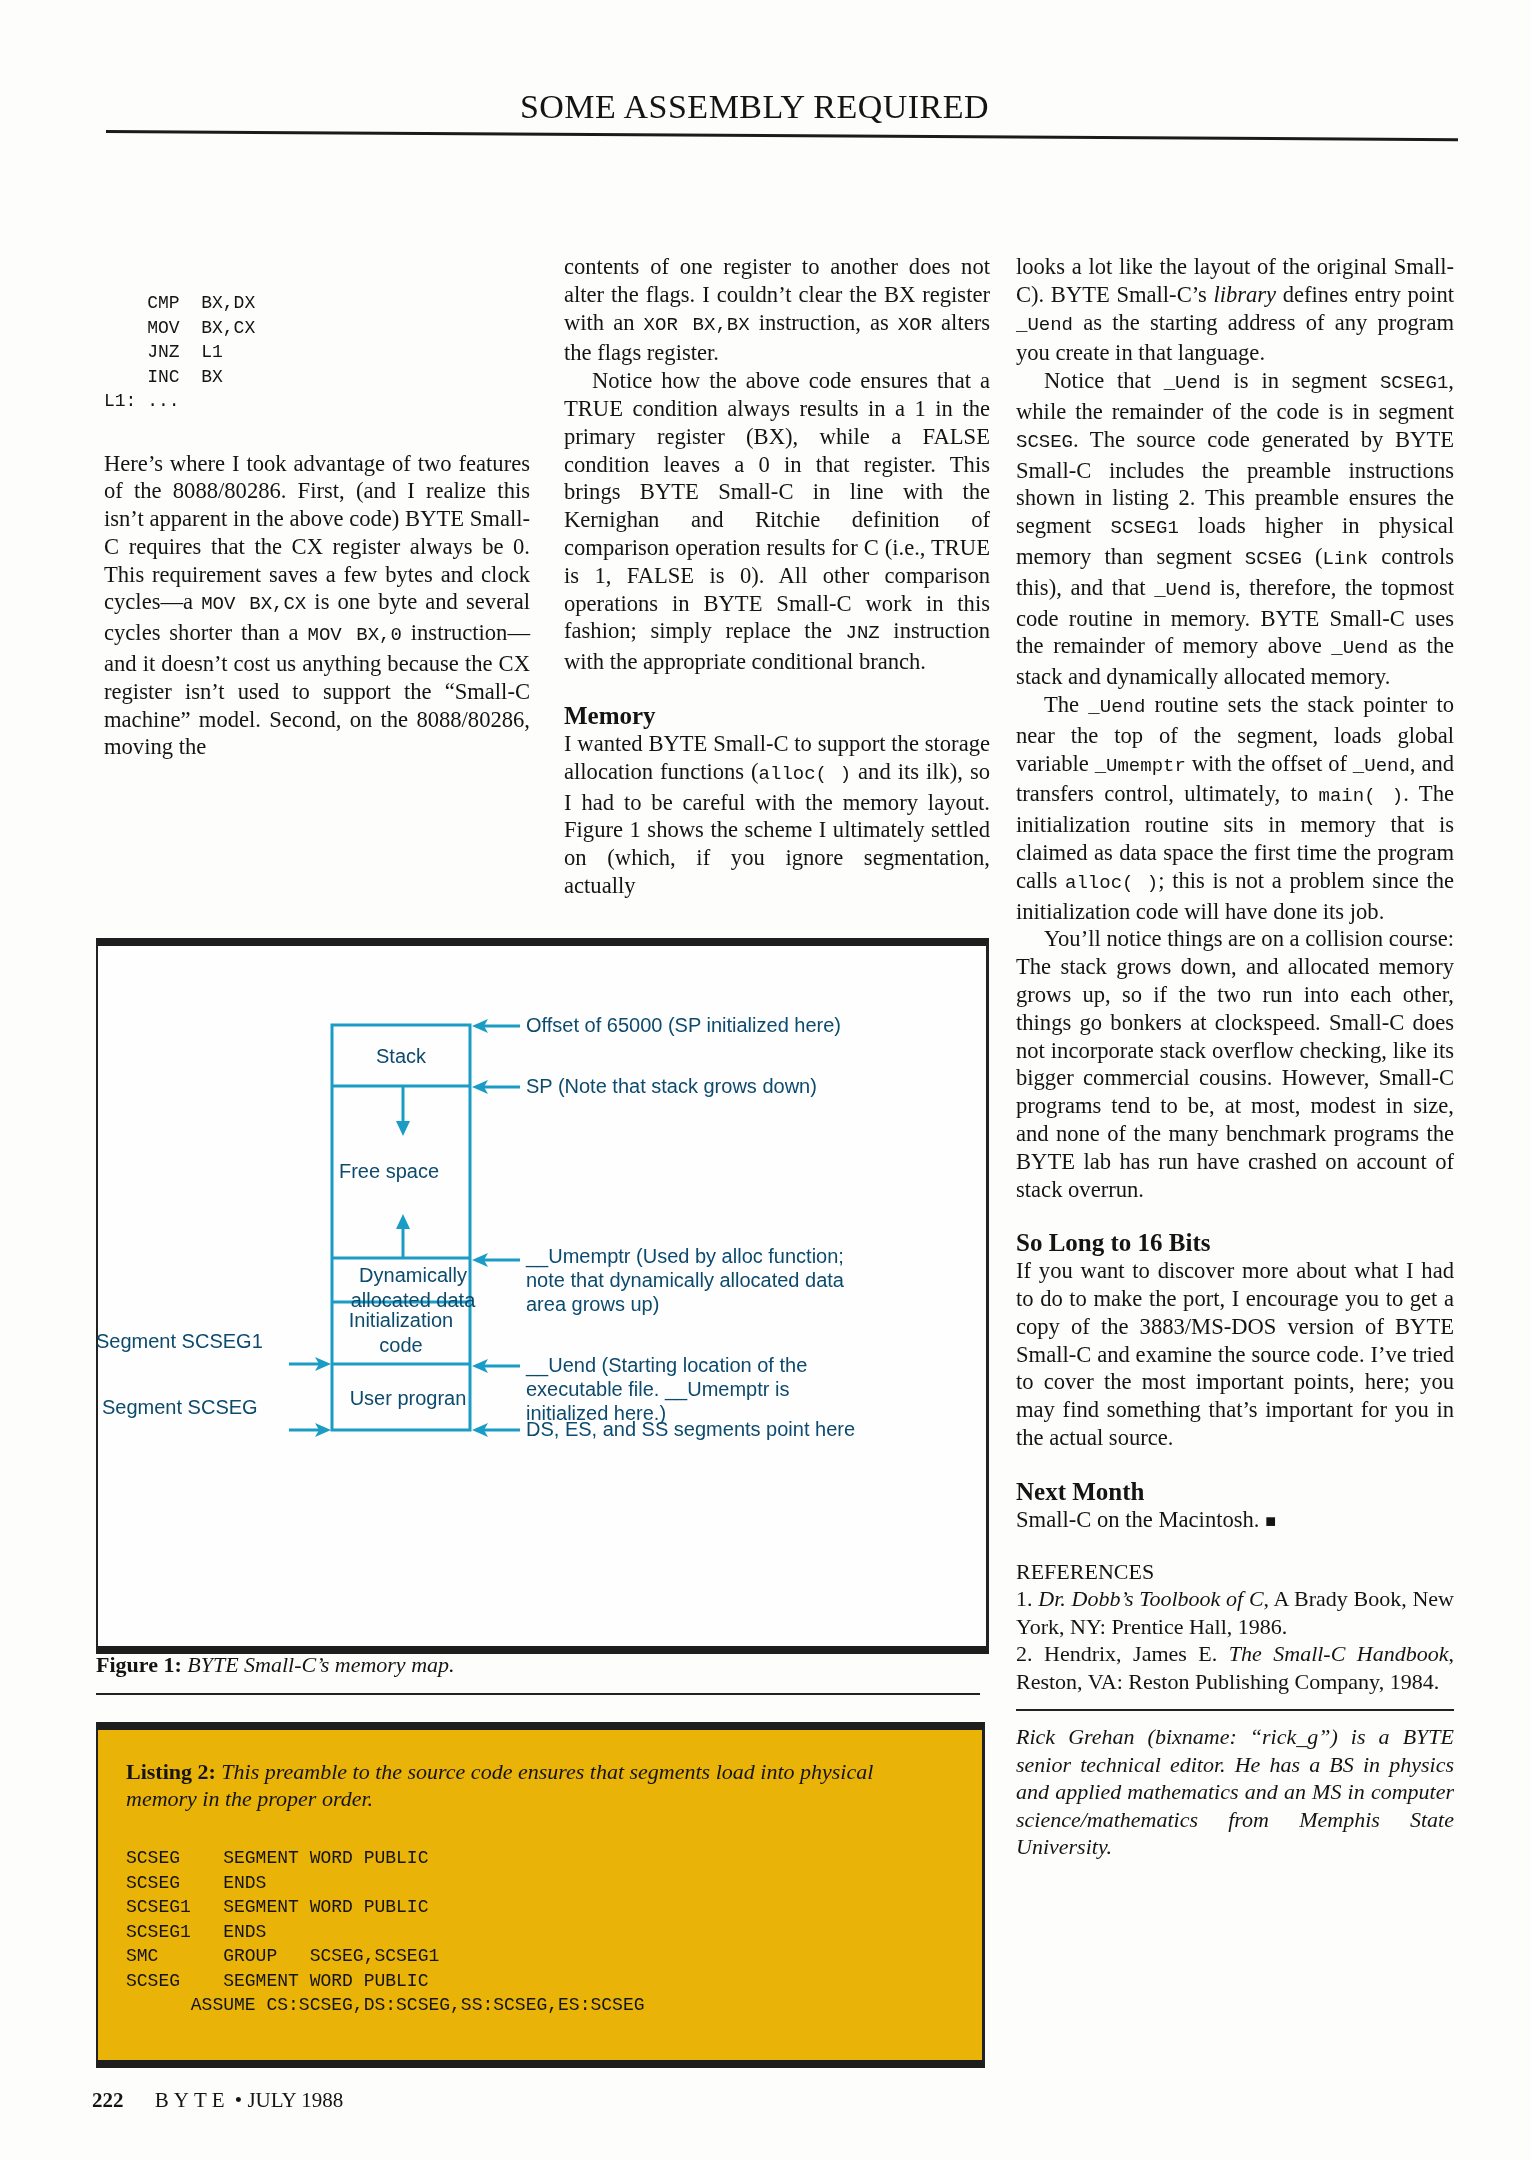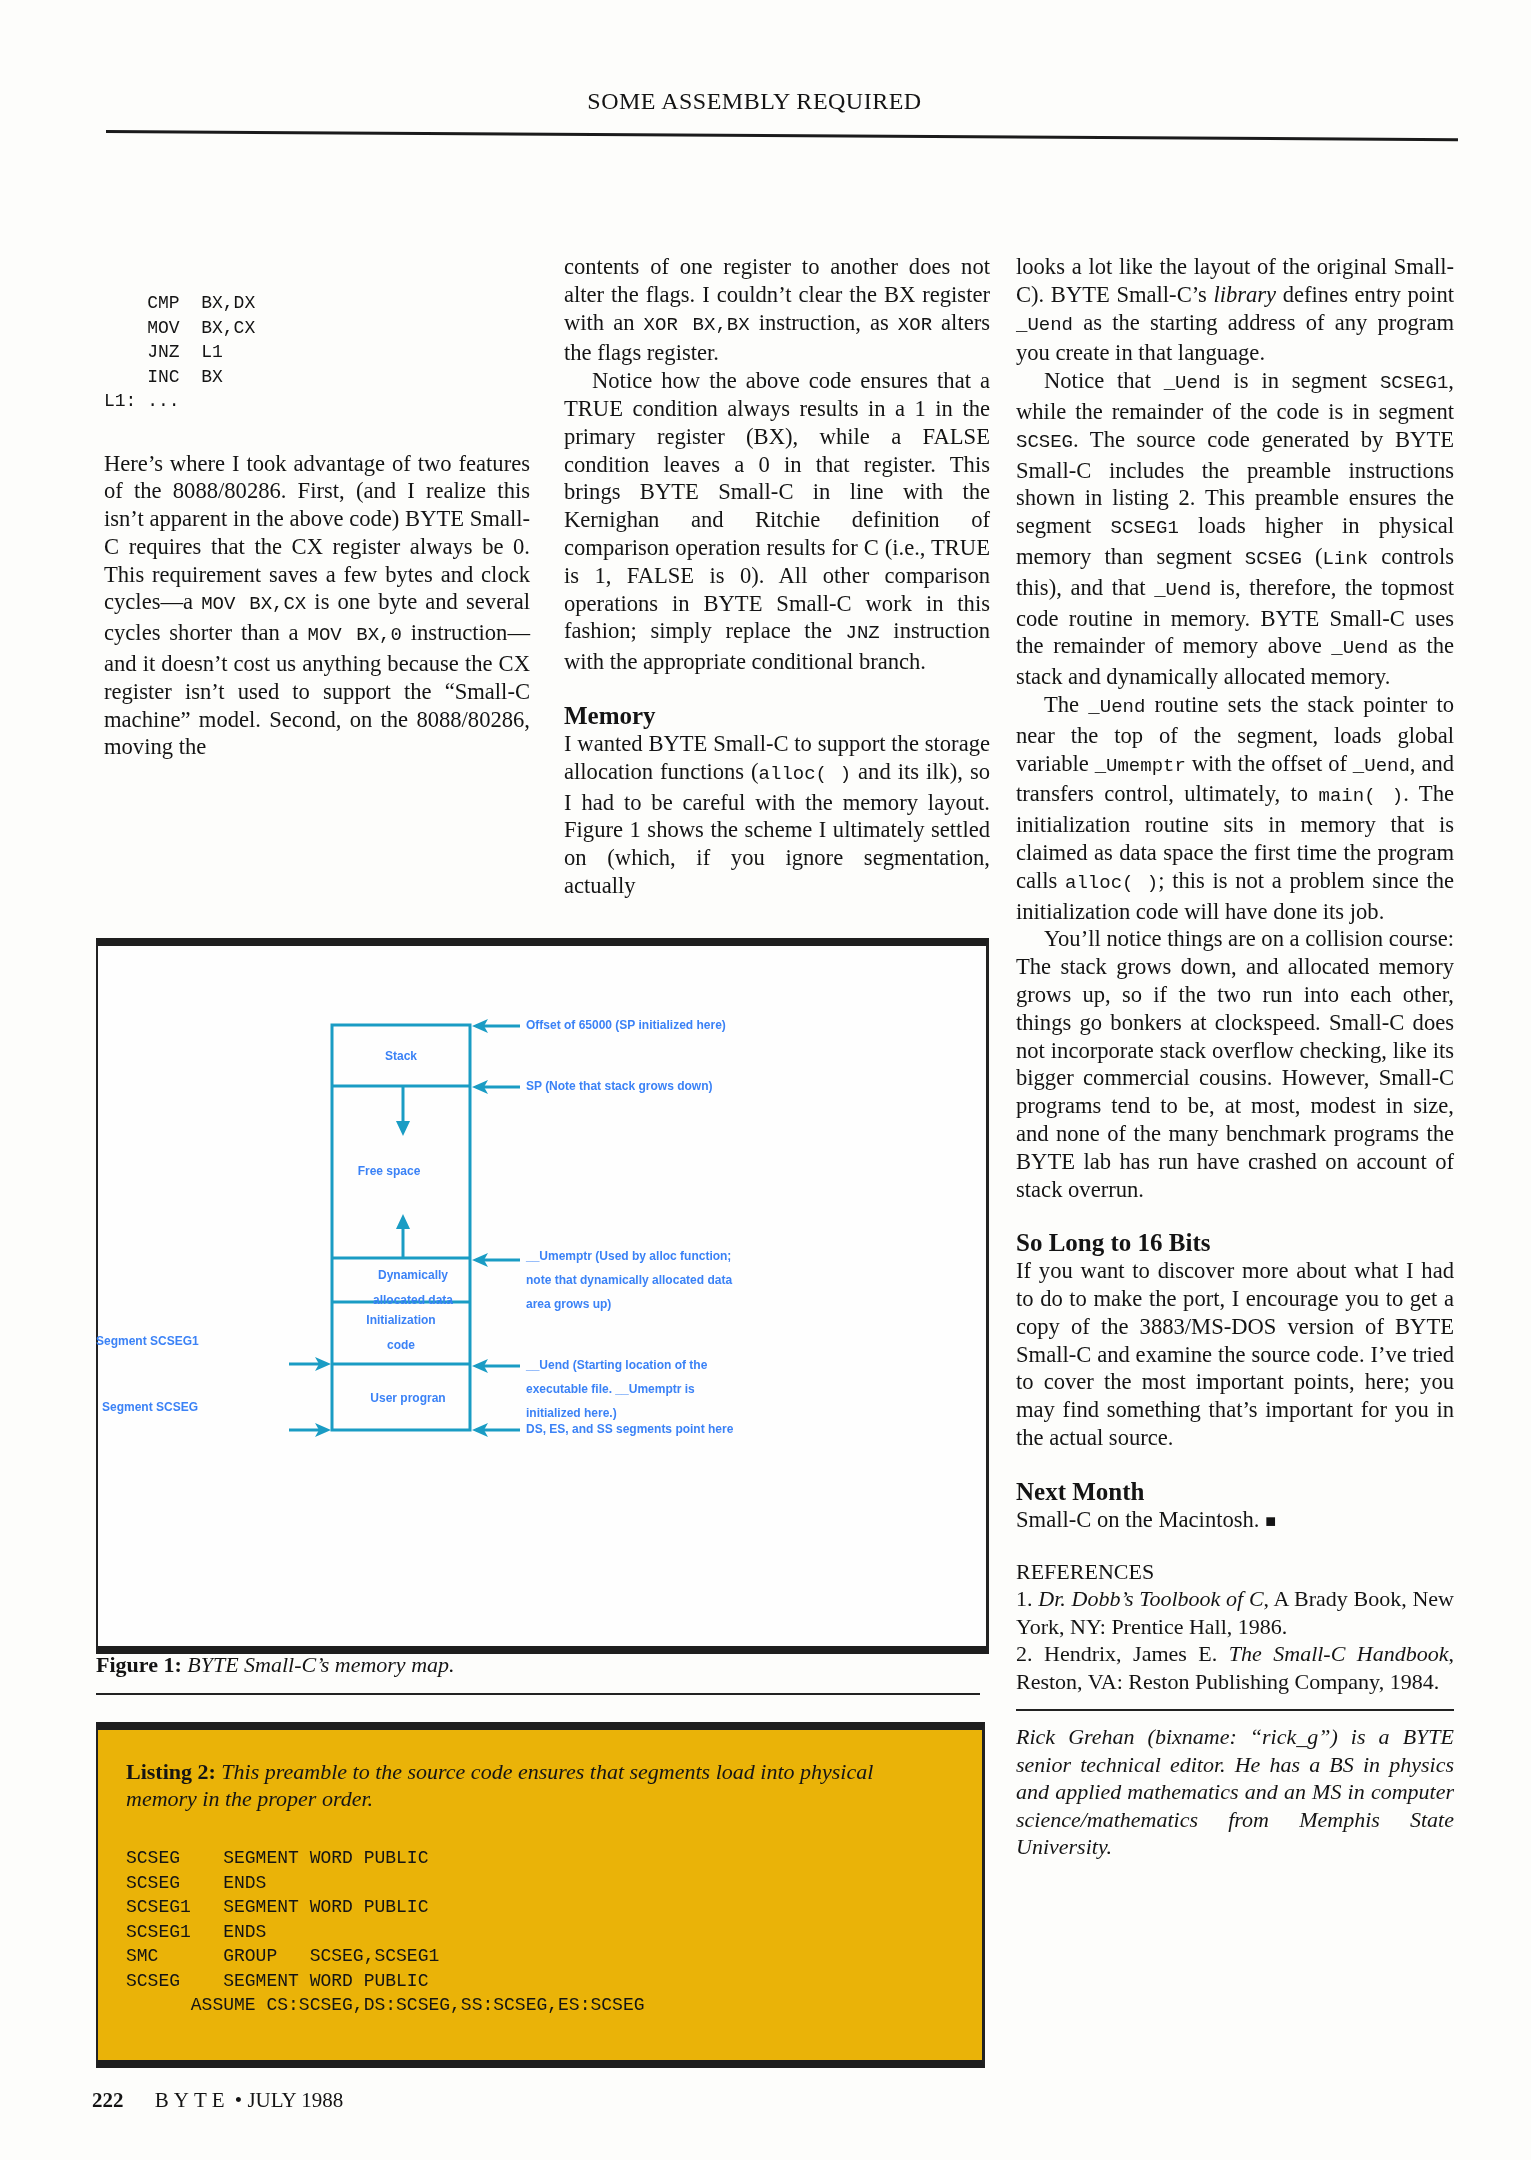--- a/index.html
+++ b/index.html
@@ -5,42 +5,42 @@
     html, body { margin: 0; padding: 0; }
     body {
       width: 1531px; height: 2160px; position: relative; overflow: hidden;
       background: #fdfdfb;
       font-family: "Liberation Serif", "DejaVu Serif", serif;
       color: #141414;
     }
     .abs { position: absolute; }
     .running-head {
       left: 0; width: 1509px; top: 88px; text-align: center;
-      font-size: 24px; letter-spacing: 0.5px;
+      font-size: 34px; letter-spacing: 0.5px;
     }
     .head-rule {
       left: 106px; top: 130px; width: 1352px; height: 3px; background: #1b1b1b;
       transform: rotate(0.35deg); transform-origin: left center;
     }
     .col { font-size: 22.6px; line-height: 27.8px; text-align: justify; hyphens: manual; }
     .col p { margin: 0; }
     .col p.ind { text-indent: 28px; }
     .mono { font-family: "Liberation Mono", "DejaVu Sans Mono", monospace; font-size: 19px; }
     .code-block {
       font-family: "Liberation Mono", "DejaVu Sans Mono", monospace;
       font-size: 18px; line-height: 24.5px; white-space: pre; margin: 0;
     }
     .heading { font-weight: bold; font-size: 25px; line-height: 28px; }
     .fig-box {
       left: 96px; top: 938px; width: 888px; height: 700px;
       border-left: 2px solid #222; border-right: 3px solid #222;
       border-top: 8px solid #1e1e1e; border-bottom: 8px solid #1e1e1e;
       background: #fefefe;
     }
-    .fig-text { font-family: "Liberation Sans", "DejaVu Sans", sans-serif; font-size: 12px; color: #3b82f6; line-height: 25px; font-weight: bold; }
+    .fig-text { font-family: "Liberation Sans", "DejaVu Sans", sans-serif; font-size: 20px; color: #0c4a6e; line-height: 25px; }
     .caption { font-size: 22px; }
     .caption b { font-weight: bold; }
     .caption i { font-style: italic; }
     .rule { height: 2px; background: #222; }
     .listing-box {
       left: 96px; top: 1722px; width: 884px; height: 330px;
       border-left: 2px solid #222; border-right: 3px solid #222;
       border-top: 8px solid #1e1e1e; border-bottom: 8px solid #1e1e1e;
       background: #eab308;
     }

